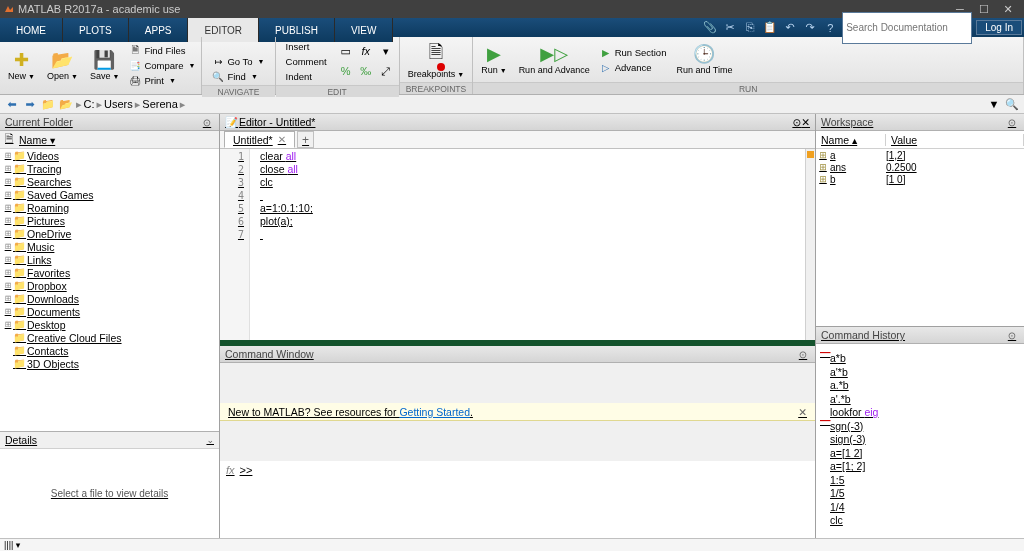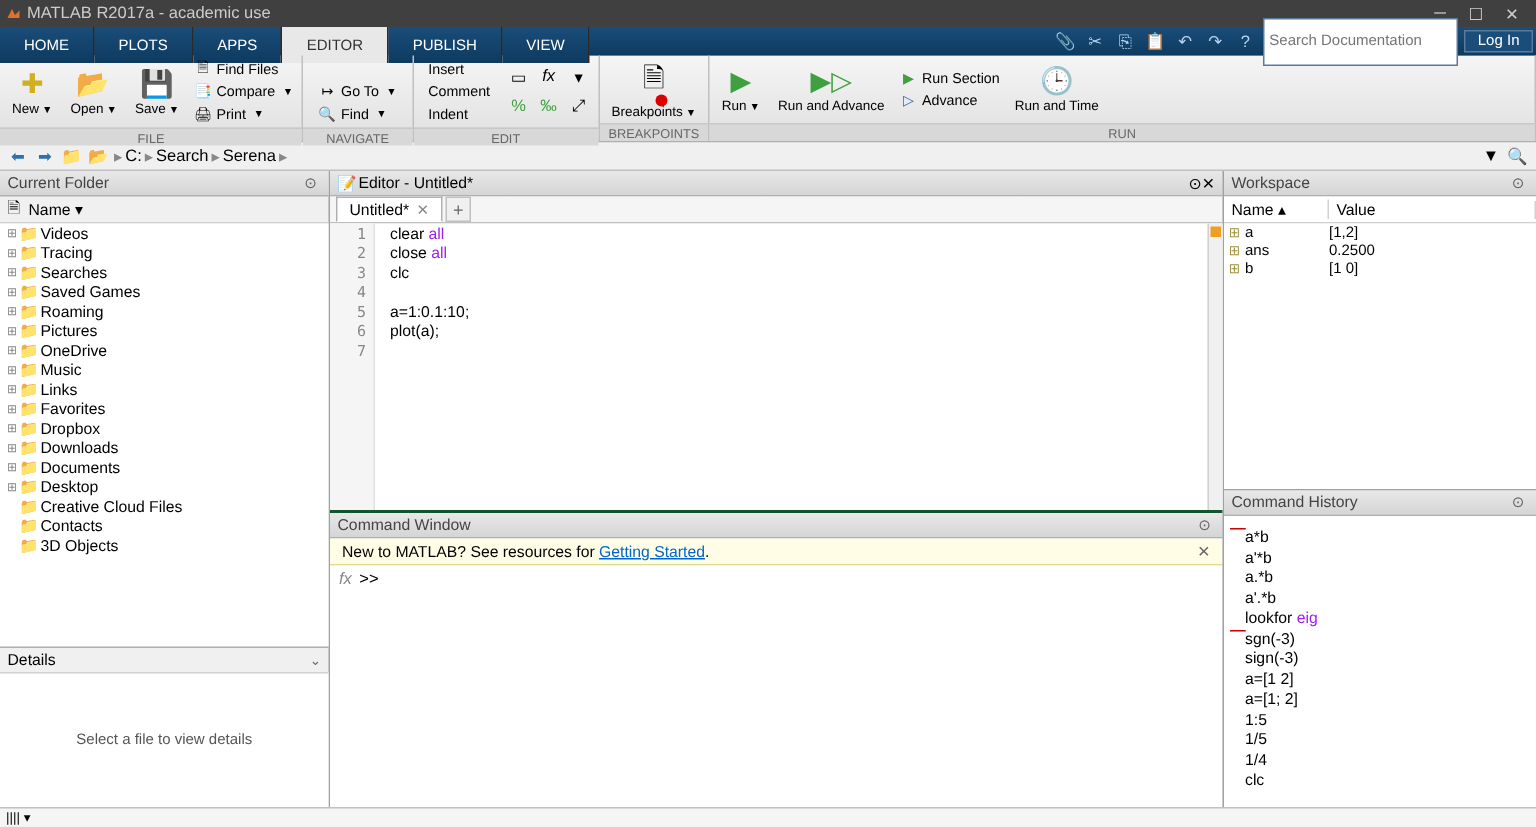--- a/index.html
+++ b/index.html
@@ -39,21 +39,21 @@
 
 
 .addressbar { height: 19px; background: #f0f0f0; border-bottom: 1px solid #c0c0c0; display: flex; align-items: center; padding: 0 4px; gap: 2px; }
 .addressbar .navbtn { width: 16px; height: 14px; display: flex; align-items: center; justify-content: center; cursor: pointer; }
 .addressbar .path { flex: 1; display: flex; align-items: center; font-size: 11px; gap: 2px; }
 .addressbar .crumb { cursor: pointer; }
 .addressbar .sep { color: #888; }
 .addressbar .right { display: flex; gap: 2px; }
 
 
-.bodyarea { height: 424px; display: flex; }
+.bodyarea { height: 424px; display: flex; text-decoration: underline; }
 .leftpanel { width: 220px; display: flex; flex-direction: column; border-right: 1px solid #a0a0a0; }
 .centerpanel { flex: 1; display: flex; flex-direction: column; }
 .rightpanel { width: 209px; display: flex; flex-direction: column; border-left: 1px solid #a0a0a0; }
 
 .panelhdr { height: 17px; background: linear-gradient(#e8e8e8,#d5d5d5); border-bottom: 1px solid #b0b0b0; display: flex; align-items: center; padding: 0 5px; font-size: 10.5px; color: #444; }
 .panelhdr .ttl { flex: 1; }
 .panelhdr .pbtn { width: 14px; text-align: center; cursor: pointer; color: #666; font-size: 10px; }
 
 
 .cfhdr { height: 18px; border-bottom: 1px solid #d0d0d0; display: flex; align-items: center; padding: 0 5px; font-size: 10.5px; }
@@ -80,21 +80,21 @@
 .addtab { width: 17px; height: 17px; background: #f0f0f0; border: 1px solid #c0c0c0; display: flex; align-items: center; justify-content: center; margin-left: 2px; cursor: pointer; font-size: 12px; color: #666; }
 .editorbody { flex: 1; display: flex; background: #fff; position: relative; }
 .gutter { width: 30px; background: #f5f5f5; border-right: 1px solid #e0e0e0; padding-top: 1px; }
 .gutter .ln { height: 13px; text-align: right; padding-right: 5px; font-size: 10px; color: #888; font-family: Consolas, monospace; line-height: 13px; }
 .code { flex: 1; padding: 1px 10px; font-family: Consolas, monospace; font-size: 10.5px; line-height: 13px; }
 .code .kw { color: #a020f0; }
 .editorbody .msgbar { position: absolute; right: 0; top: 0; width: 10px; height: 100%; background: #f0f0f0; border-left: 1px solid #d0d0d0; }
 .editorbody .msgbar .sq { width: 7px; height: 7px; background: #f0a020; margin: 2px auto; }
 
 
-.cmdwin { height: 198px; border-top: 2px solid #14532d; display: flex; flex-direction: column; }
+.cmdwin { height: 198px; border-top: 6px solid #14532d; display: flex; flex-direction: column; gap: 40px; }
 .cmdbanner { height: 18px; background: #fffde6; border-bottom: 1px solid #e0d890; display: flex; align-items: center; padding: 0 8px; font-size: 10.5px; }
 .cmdbanner .txt { flex: 1; }
 .cmdbanner a { color: #0066cc; text-decoration: underline; cursor: pointer; }
 .cmdbanner .closex { cursor: pointer; color: #666; }
 .cmdbody { flex: 1; background: #fff; padding: 3px 6px; font-family: Consolas, monospace; font-size: 11px; }
 .cmdbody .prompt { display: flex; gap: 5px; }
 .cmdbody .fx { font-style: italic; color: #888; }
 
 
 .wshdr { height: 18px; border-bottom: 1px solid #d0d0d0; display: flex; align-items: center; font-size: 10.5px; background: #fff; }
@@ -184,21 +184,20 @@
             <span>Compare</span>
             <span class="arrow-down">▼</span>
           </div>
         <div class="tssmall">
             <span class="si">🖨</span>
             <span>Print</span>
             <span class="arrow-down">▼</span>
           </div>
       </div>
     </div>
-    <div class="label">FILE</div>
   </div>
 
   <div class="tsgroup">
     <div class="top">
       <div class="tscol" style="padding:0 4px">
         <div style="height:14px"></div>
         <div class="tssmall">
             <span class="si">↦</span>
             <span>Go To</span>
             <span class="arrow-down">▼</span>
@@ -283,21 +282,21 @@
 
 <div class="addressbar">
   <span class="navbtn c-blue">⬅</span>
   <span class="navbtn c-blue">➡</span>
   <span class="navbtn c-orange">📁</span>
   <span class="navbtn c-orange">📂</span>
   <div class="path">
     <span class="sep">▸</span>
     <span class="crumb">C:</span>
       <span class="sep">▸</span>
-    <span class="crumb">Search</span>
+    <span class="crumb">Users</span>
       <span class="sep">▸</span>
     <span class="crumb">Serena</span>
       <span class="sep">▸</span>
   </div>
   <div class="right">
     <span class="navbtn">▼</span>
     <span class="navbtn c-blue">🔍</span>
   </div>
 </div>
 

